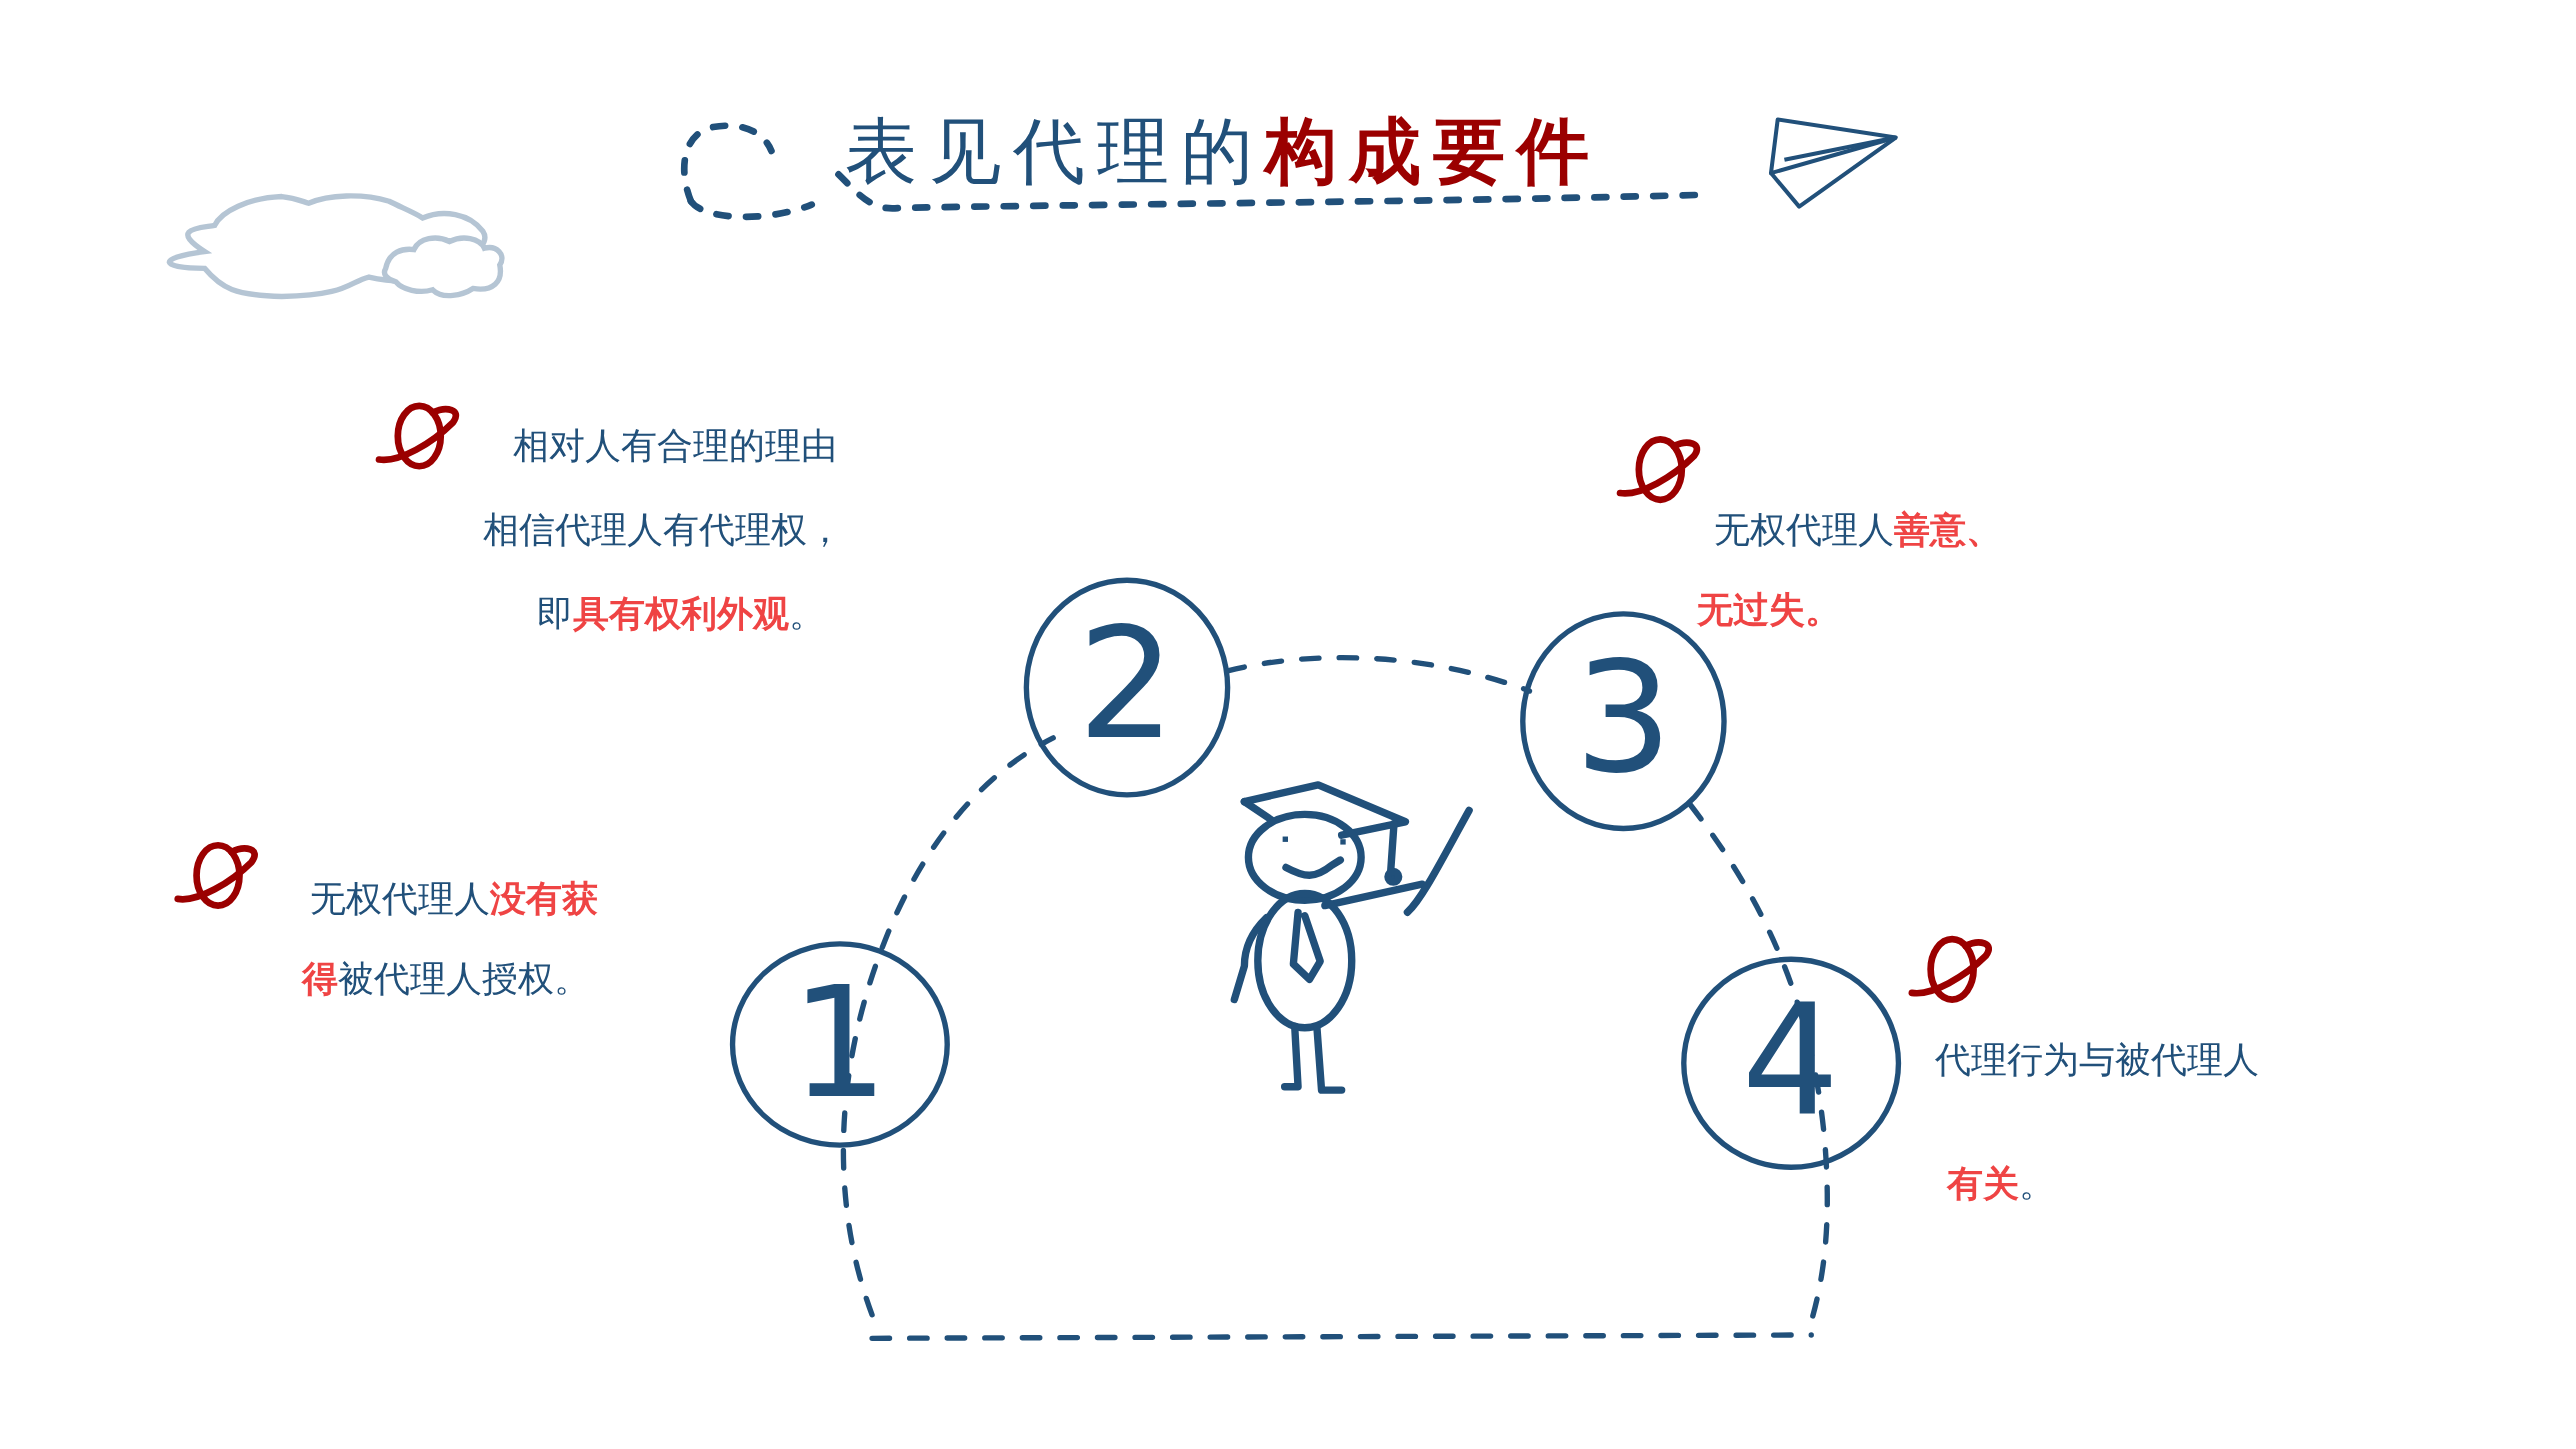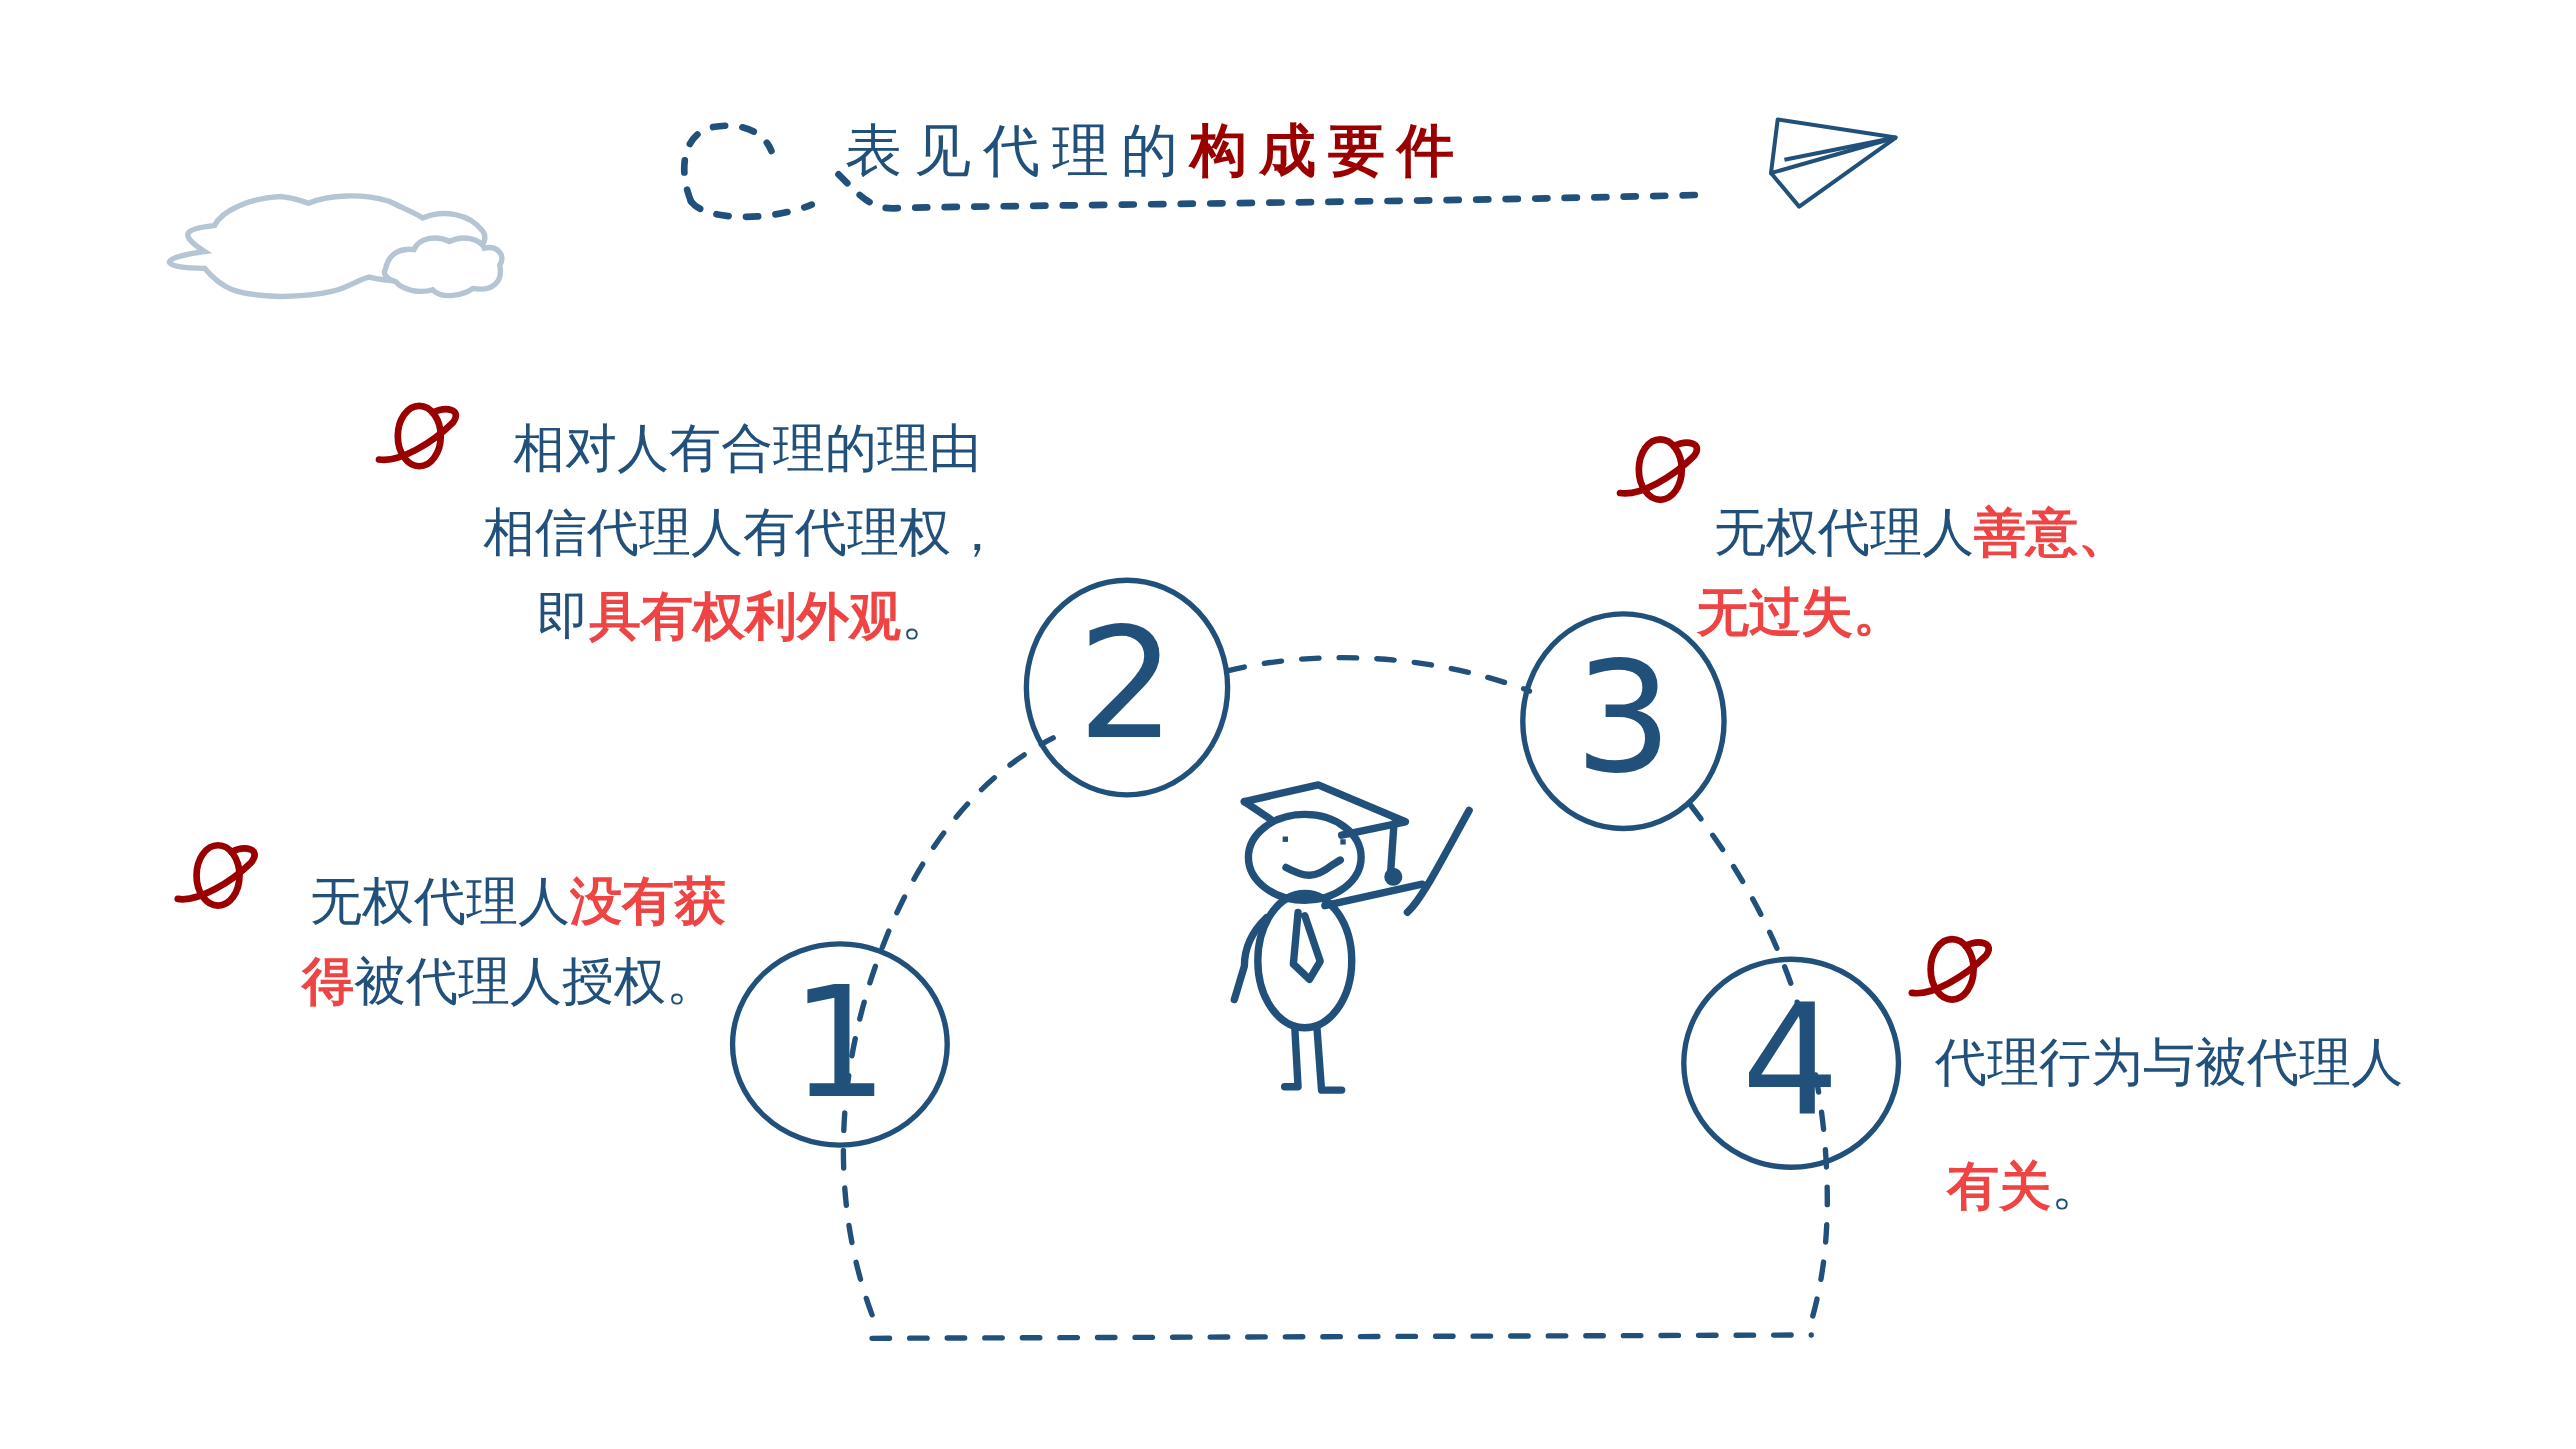--- a/index.html
+++ b/index.html
@@ -1,24 +1,24 @@
 <!DOCTYPE html>
 <html style="font-size:10.7px"><head>
 <meta charset="utf-8">
 <style>
   html, body { margin: 0; padding: 0; background: #ffffff; }
   body { width: 2576px; height: 1449px; position: relative; overflow: hidden;
          font-family: "DejaVu Sans", "Liberation Sans", sans-serif; }
   svg.layer { position: absolute; left: 0; top: 0; }
   .title { position: absolute; left: 845px; top: 101px; height: 101px; display: flex; align-items: center;
-           font-size: 57px; letter-spacing: 12px; font-family: "DejaVu Sans", sans-serif; }
+           font-size: 72px; letter-spacing: 12px; font-family: "DejaVu Sans", sans-serif; }
   .title .blue { color: #21507a; }
   .title .red { color: #9b0000; font-weight: bold; }
-  .txt { position: absolute; font-size: 52px; line-height: 85px; color: #21507a; white-space: nowrap;
-         font-family: Liberation Sans, sans-serif; }
+  .txt { position: absolute; font-size: 36px; line-height: 85px; color: #21507a; white-space: nowrap;
+         font-family: Liberation Mono, monospace; }
   .txt .em { color: #ef4444; font-weight: bold; }
   .num { position: absolute; font-family: "DejaVu Sans", sans-serif; color: #21507a; font-size: 154px;
          line-height: 1; text-align: center; }
 </style>
 </head>
 <body>
 
 <svg class="layer" width="2576" height="1449" viewBox="0 0 3840 2160">
 
   <g fill="none" stroke="#21507a" stroke-width="10" stroke-linecap="round" stroke-dasharray="18 26">

